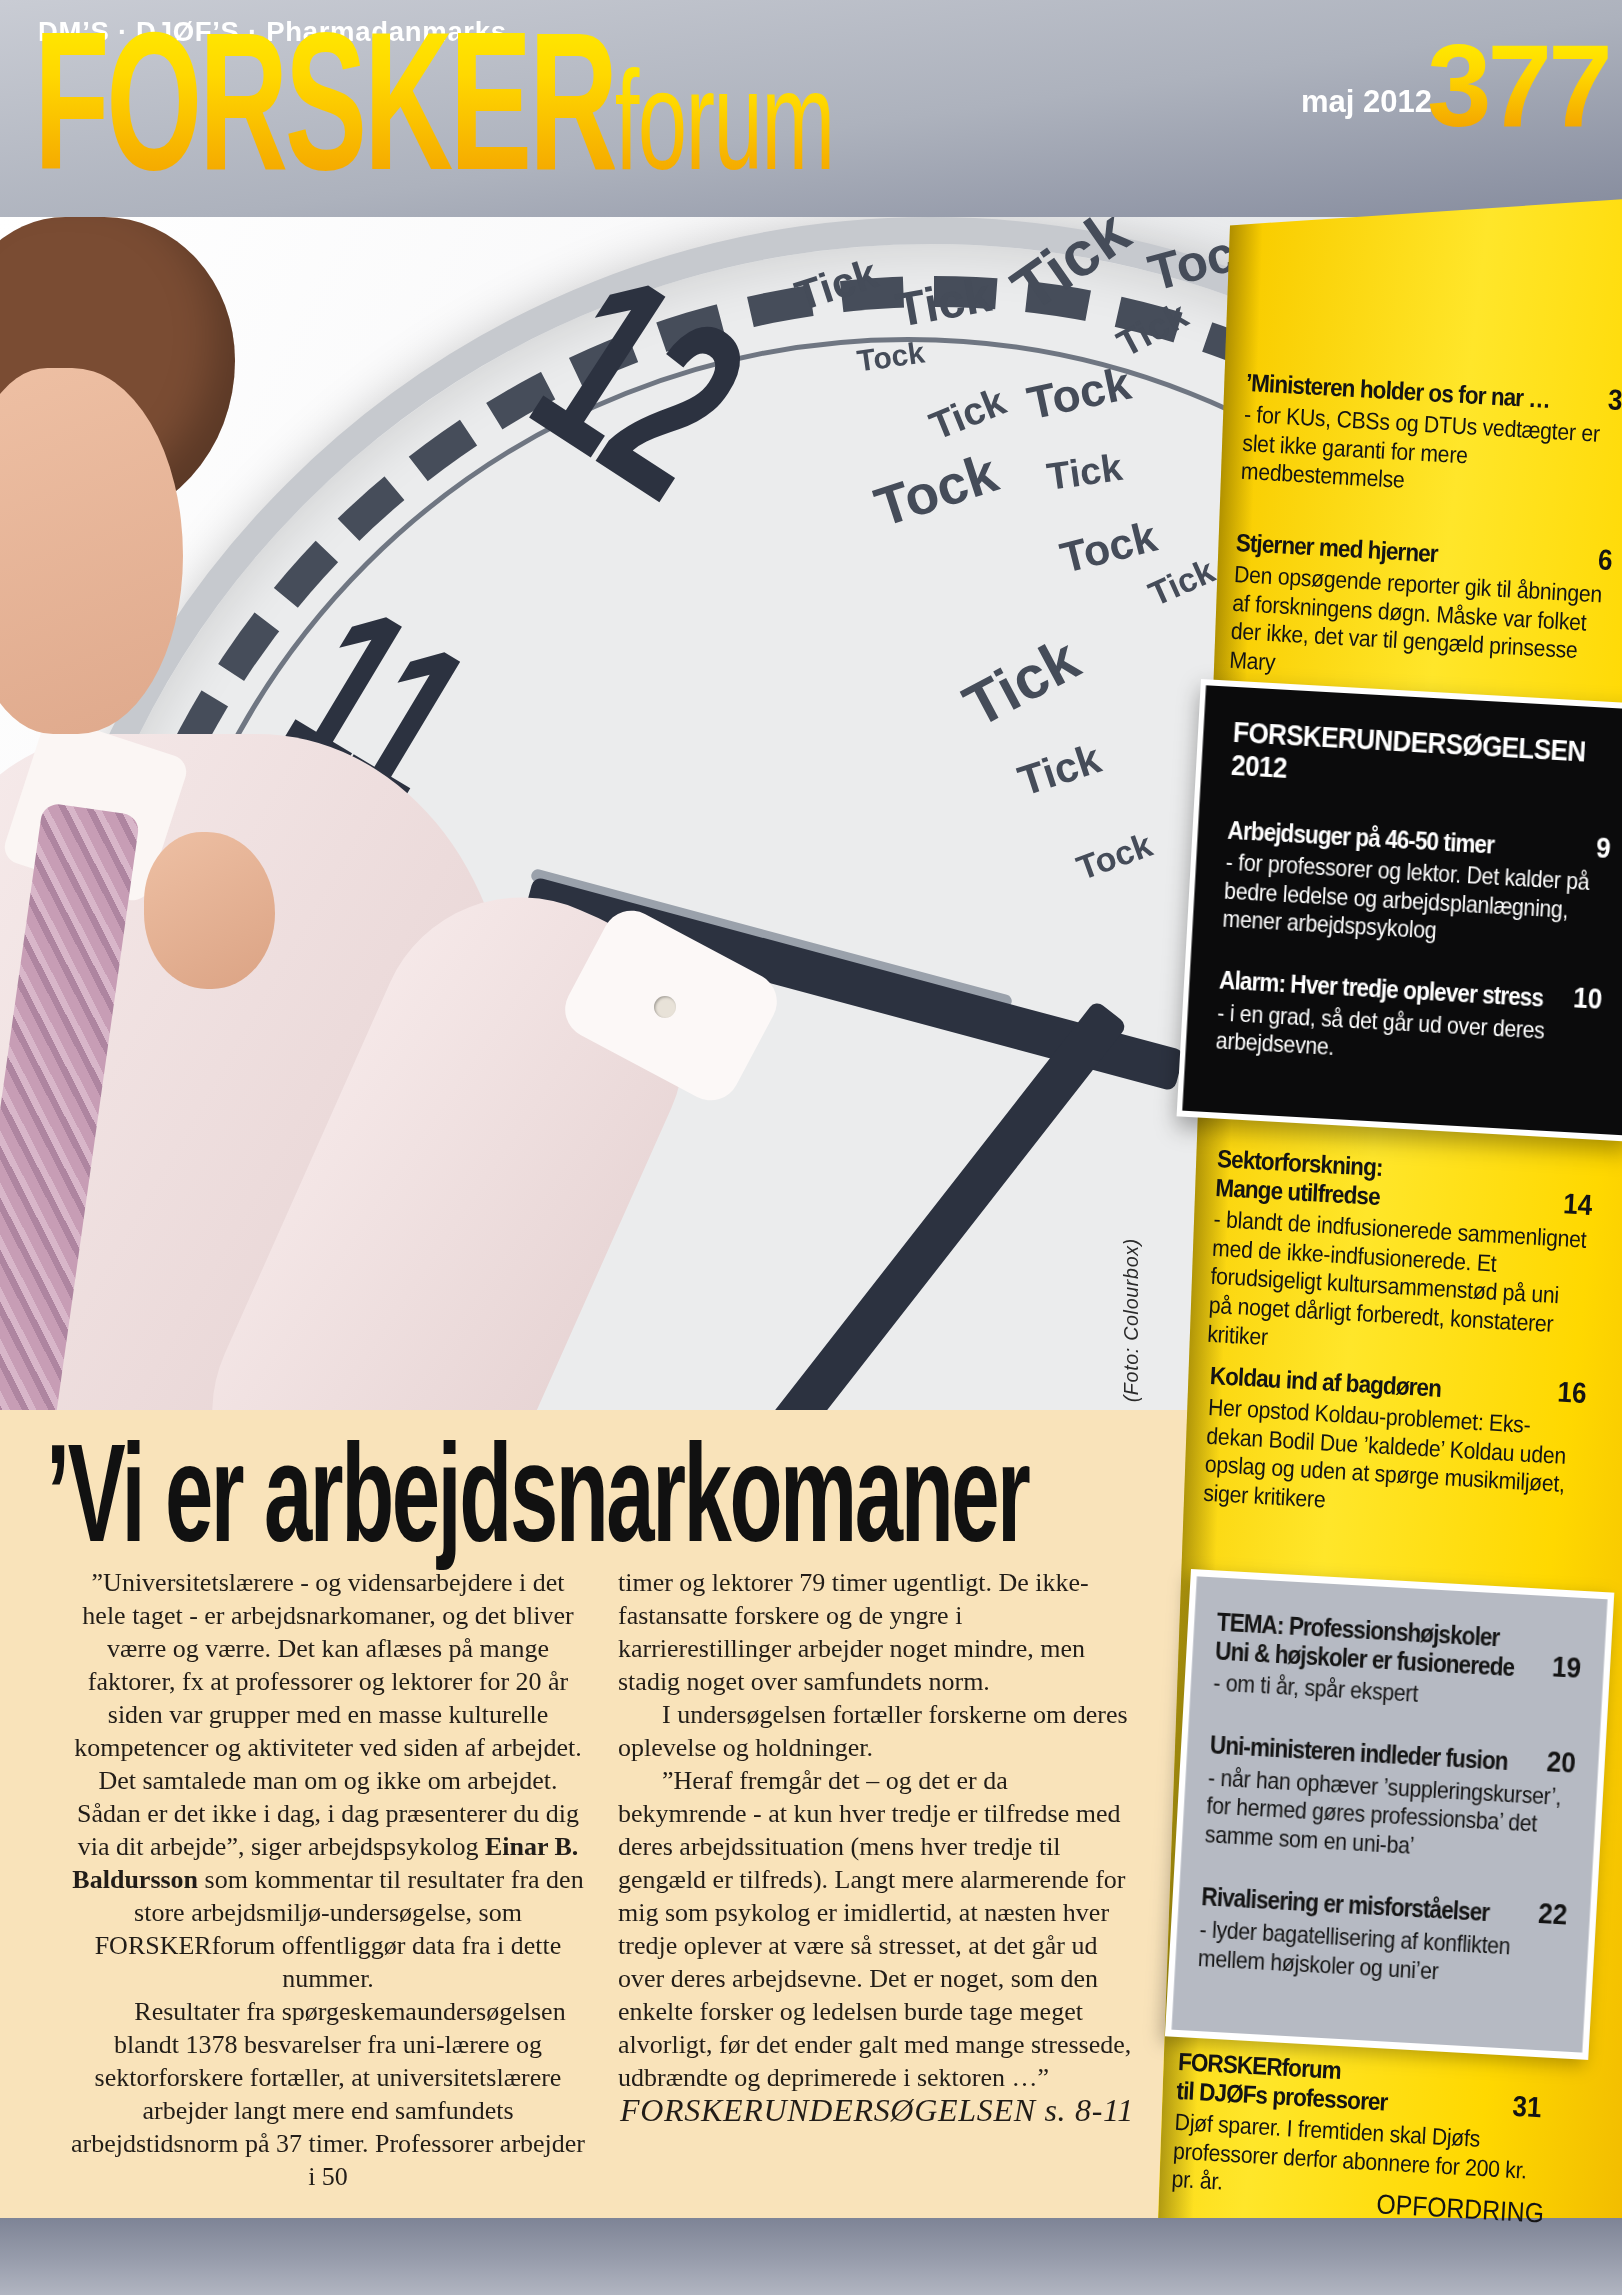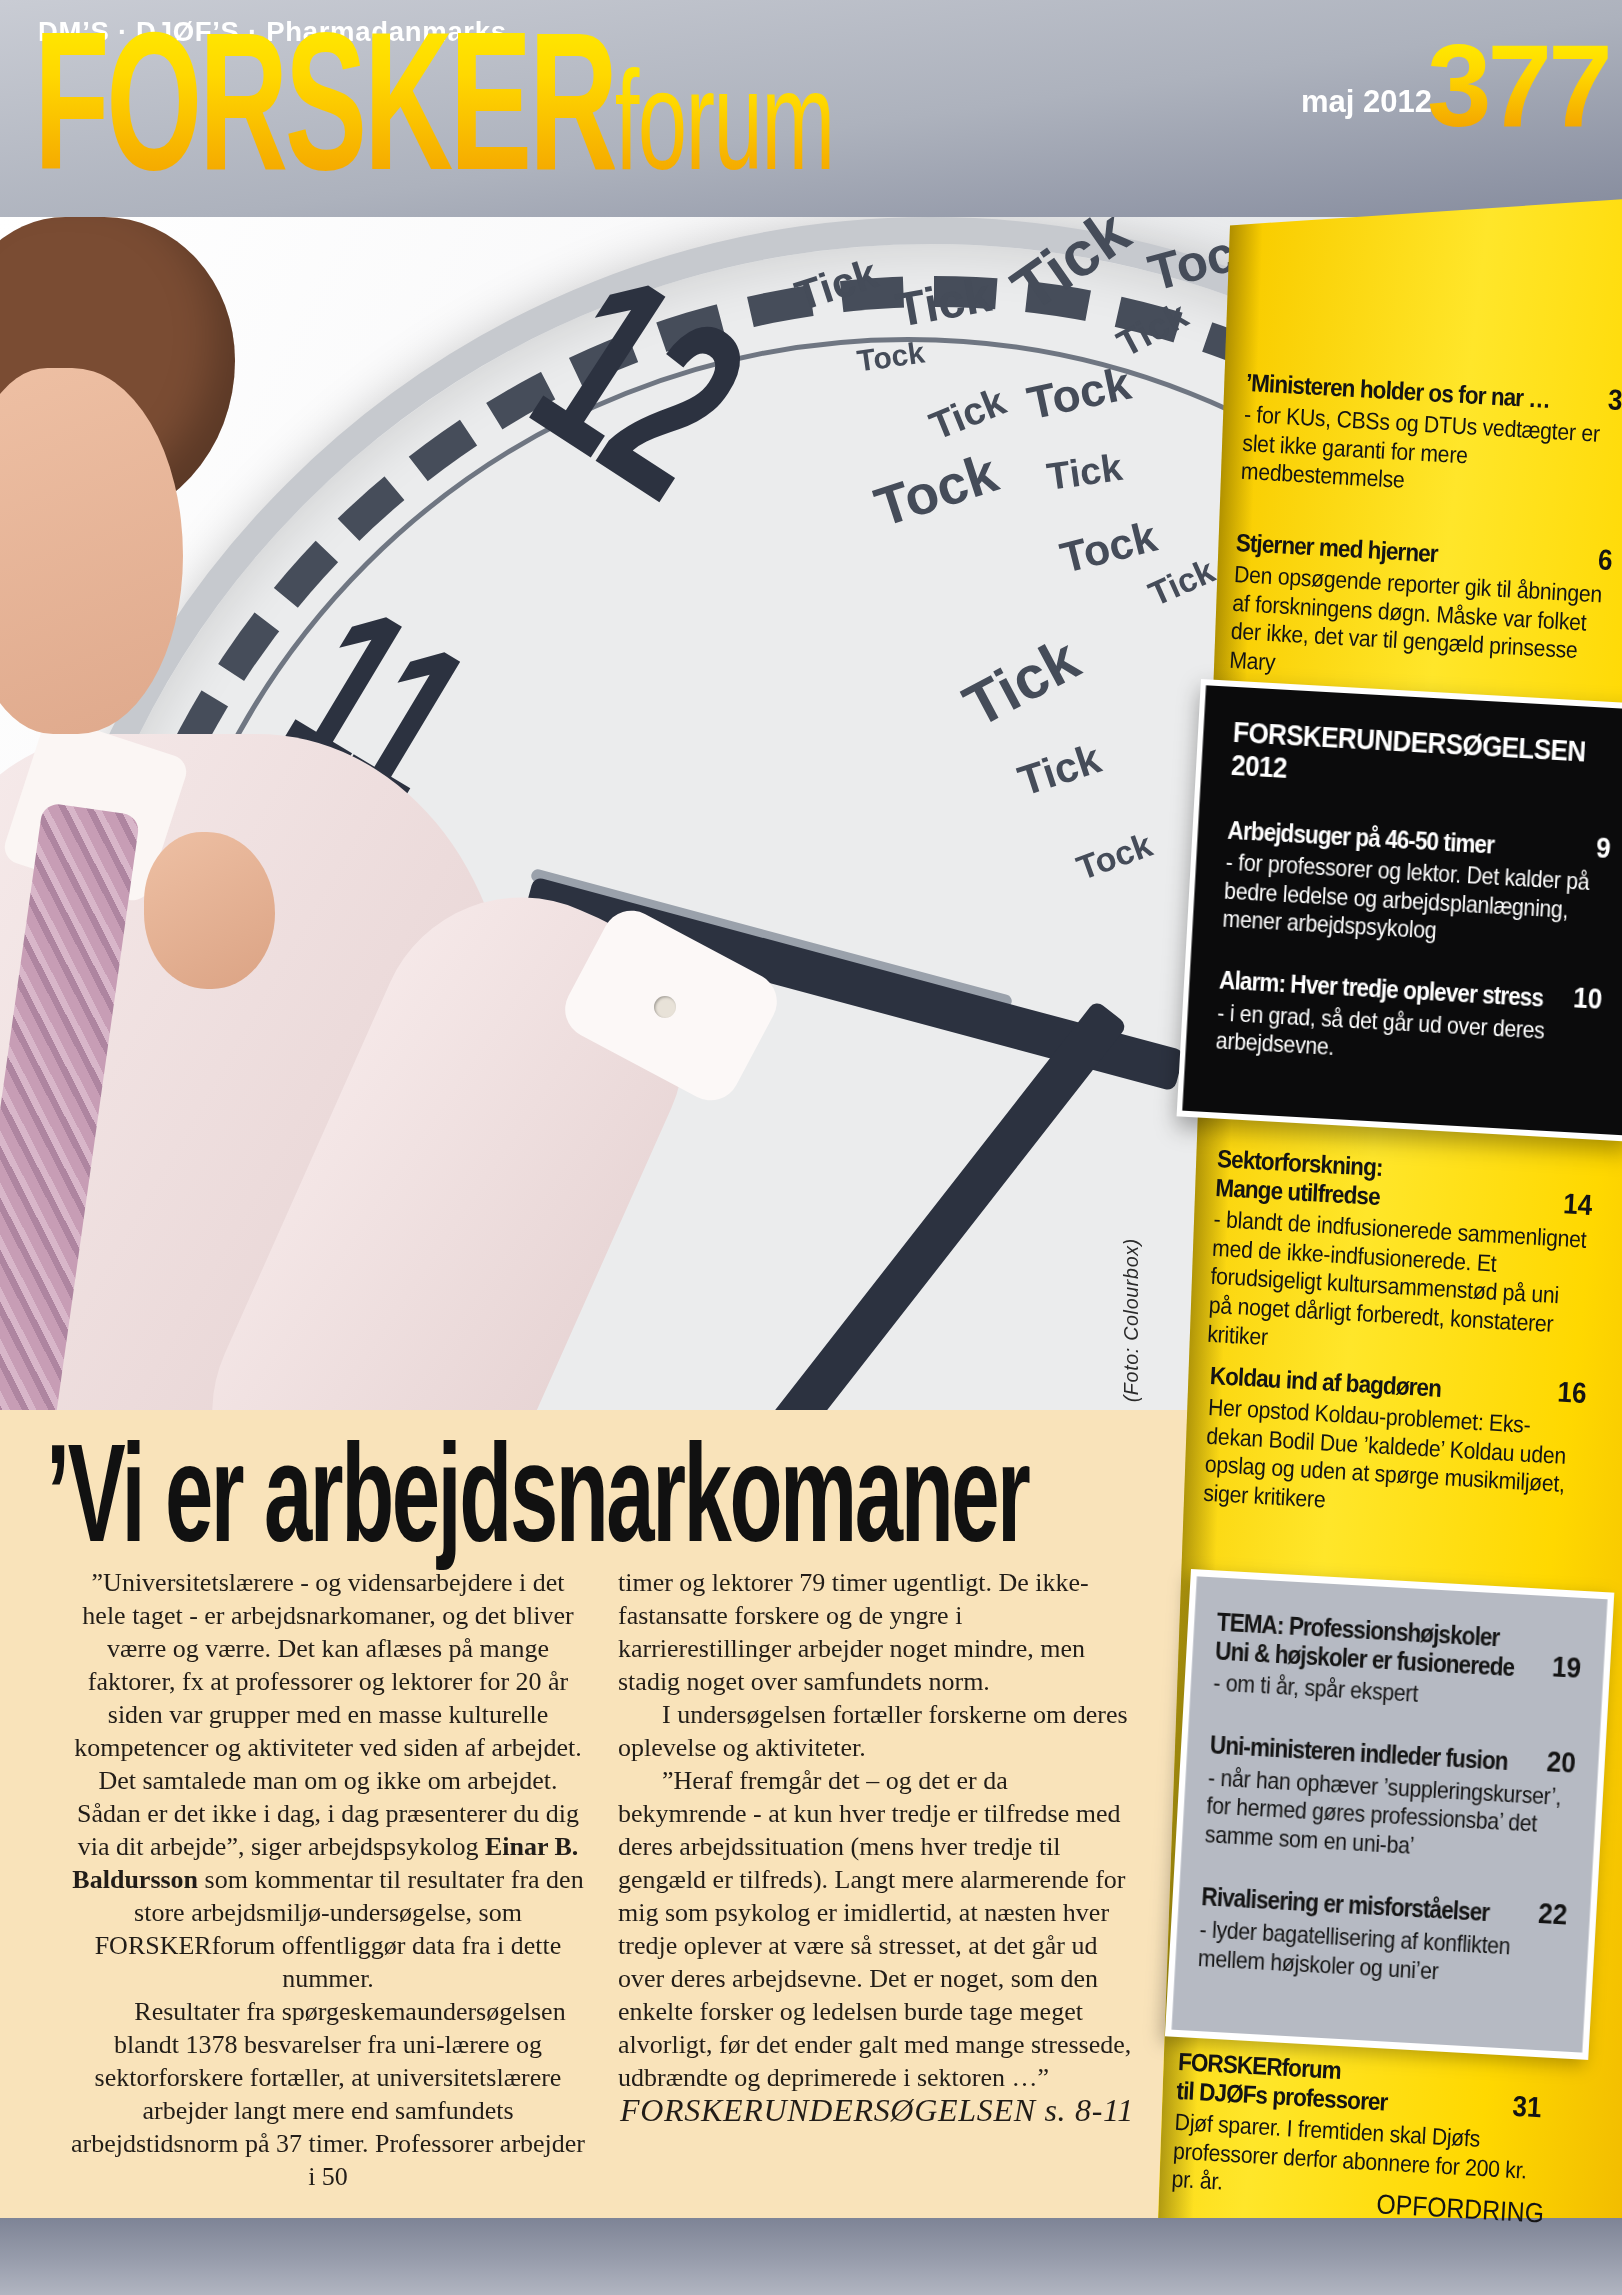--- a/index.html
+++ b/index.html
@@ -191,21 +191,21 @@
   <div class="cream">
     <div class="headline">’Vi er arbejdsnarkomaner</div>
 
     <div class="col col1">
       <p><span>”Universitetslærere - og vidensarbejdere i det hele taget - er arbejdsnarkomaner, og det bliver værre og værre. Det kan aflæses på mange faktorer, fx at professorer og lektorer for 20 år siden var grupper med en masse kulturelle kompetencer og aktiviteter ved siden af arbejdet. Det samtalede man om og ikke om arbejdet. Sådan er det ikke i dag, i dag præsenterer du dig via dit arbejde”, siger arbejdspsykolog </span><b>Einar B. Baldursson</b><span> som kommentar til resultater fra den store arbejdsmiljø-undersøgelse, som FORSKERforum offentliggør data fra i dette nummer.</span></p>
       <p class="indent">Resultater fra spørgeskemaundersøgelsen blandt 1378 besvarelser fra uni-lærere og sektorforskere fortæller, at universitetslærere arbejder langt mere end samfundets arbejdstidsnorm på 37 timer. Professorer arbejder i 50</p>
     </div>
 
     <div class="col col2">
       <p>timer og lektorer 79 timer ugentligt. De ikke-fastansatte forskere og de yngre i karrierestillinger arbejder noget mindre, men stadig noget over samfundets norm.</p>
-      <p class="indent">I undersøgelsen fortæller forskerne om deres oplevelse og aktiviteter.</p>
+      <p class="indent">I undersøgelsen fortæller forskerne om deres oplevelse og holdninger.</p>
       <p class="indent">”Heraf fremgår det – og det er da bekymrende - at kun hver tredje er tilfredse med deres arbejdssituation (mens hver tredje til gengæld er tilfreds). Langt mere alarmerende for mig som psykolog er imidlertid, at næsten hver tredje oplever at være så stresset, at det går ud over deres arbejdsevne. Det er noget, som den enkelte forsker og ledelsen burde tage meget alvorligt, før det ender galt med mange stressede, udbrændte og deprimerede i sektoren …”</p>
       <p class="ref">FORSKERUNDERSØGELSEN s. 8-11</p>
     </div>
   </div>
 
   <div class="band-bottom"></div>
 
   <div class="yellow z2">
     <div class="yellow-edge-shadow"></div>
   </div>

